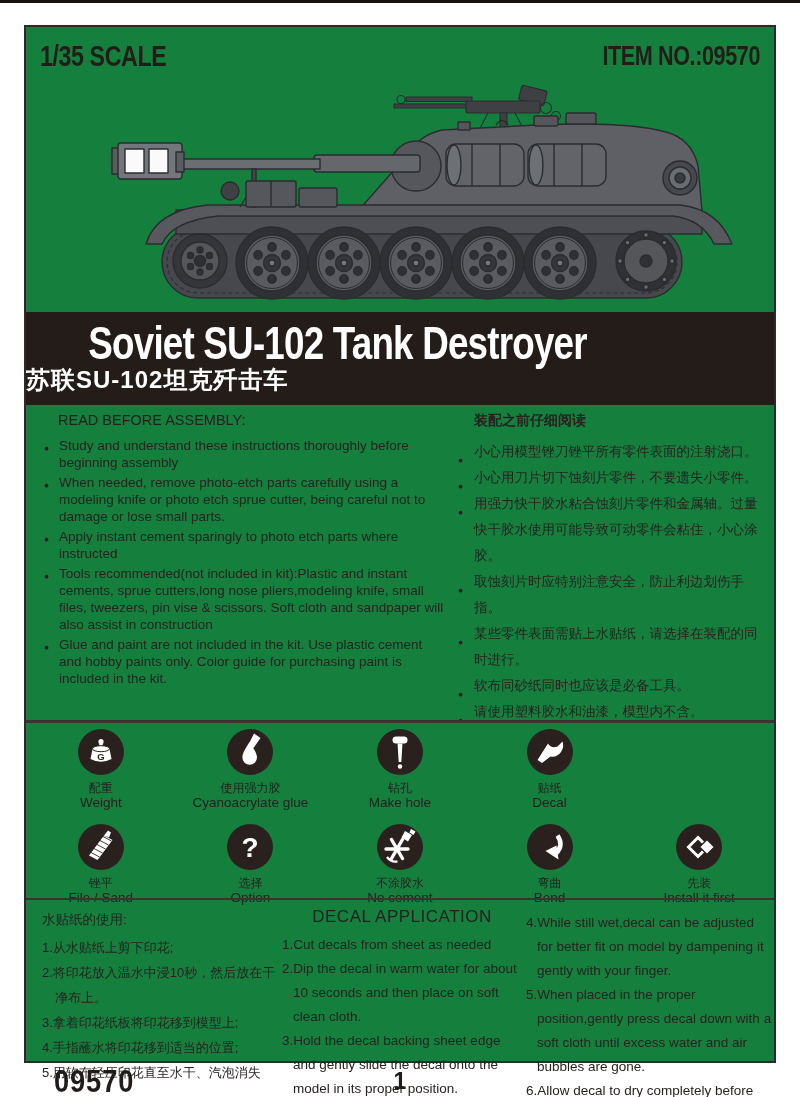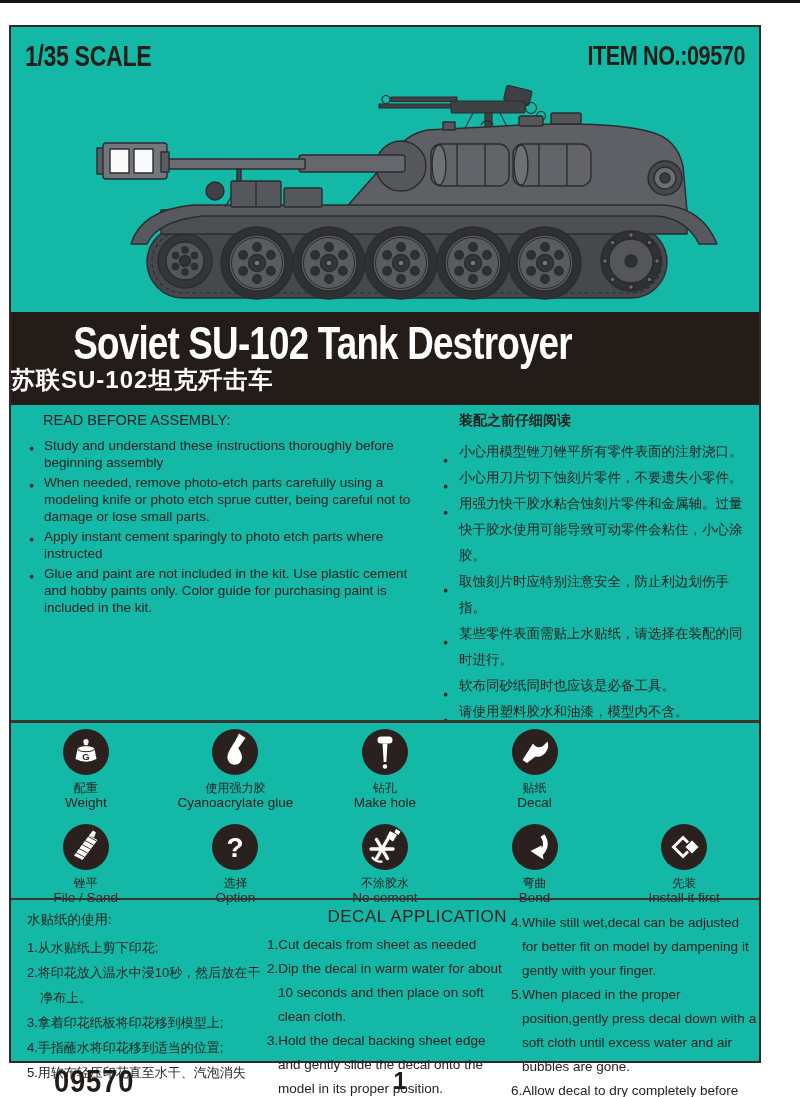--- a/index.html
+++ b/index.html
@@ -1,19 +1,19 @@
 <!DOCTYPE html>
 <html style="--band-bg: #241c18;"><head>
 <meta charset="utf-8">
 <style>
   html,body{margin:0;padding:0;background:#ffffff;}
   body{font-family:"Liberation Sans","DejaVu Sans",sans-serif;color:#262220;}
   .page{position:relative;width:800px;height:1097px;background:#fff;overflow:hidden;}
   .top-edge{position:absolute;left:0;top:0;width:800px;height:3px;background:#17140f;}
-  .sheet{position:absolute;left:9px;top:25px;width:752px;height:1038px;border:2px solid #2e2a27;box-sizing:border-box;background:#14b8a6;}
+  .sheet{position:absolute;left:24px;top:25px;width:752px;height:1038px;border:2px solid #2e2a27;box-sizing:border-box;background:#15803d;}
   .cond{display:inline-block;font-weight:bold;transform:scaleX(.8);white-space:nowrap;letter-spacing:-.5px;}
   .hdr-scale{position:absolute;left:14px;top:13px;font-size:29px;color:#231d1a;transform-origin:left center;}
   .hdr-item{position:absolute;right:14px;top:14px;font-size:27px;color:#231d1a;transform-origin:right center;}
   .tank-wrap{position:absolute;left:42px;top:52px;width:700px;height:236px;}
   .tank-wrap svg{width:100%;height:100%;display:block;}
   .band{position:absolute;left:0;top:285px;width:100%;height:93px;background:var(--band-bg,#241c18);}
   .band-en{margin-top:4px;font-size:46px;color:#fff;transform-origin:center;letter-spacing:-1px;}
   .band-zh{margin-top:-6px;font-size:24px;color:#fff;font-weight:bold;letter-spacing:1px;}
   .col-en{position:absolute;left:18px;top:385px;width:402px;}
   .col-zh{position:absolute;left:432px;top:385px;width:304px;}
@@ -30,21 +30,21 @@
   .sym-row{display:flex;}
   .sym-row.r2{margin-top:13px;}
   .sym-cell{width:20%;text-align:center;}
   .sym-circle{display:inline-block;width:46px;height:46px;}
   .sym-circle svg{width:46px;height:46px;display:block;}
   .sym-zh{font-size:12px;line-height:14px;margin-top:2px;color:#242021;}
   .sym-en{font-size:13.5px;line-height:16px;color:#242021;}
   .decal-zh{position:absolute;left:16px;top:884px;width:234px;}
   .decal-zh-head{font-size:13.5px;font-weight:normal;margin-bottom:6px;}
   .decal-mid{position:absolute;left:256px;top:880px;width:240px;}
-  .decal-mid-head{font-size:17px;letter-spacing:.5px;text-align:right;margin-bottom:6px;color:#242021;}
+  .decal-mid-head{font-size:17px;letter-spacing:.5px;text-align:center;margin-bottom:6px;color:#242021;}
   .decal-right{position:absolute;left:500px;top:884px;width:246px;}
   ul.steps{list-style:none;margin:0;padding:0;}
   ul.steps li{font-size:13.5px;line-height:24px;padding-left:11px;text-indent:-11px;}
   ul.steps-zh li{font-size:13px;line-height:25px;padding-left:13px;text-indent:-13px;}
   .ftr-item{position:absolute;left:54px;top:1064px;font-size:31px;font-weight:bold;color:#1f1c1a;transform:scaleX(.88);transform-origin:left center;letter-spacing:1px;}
   .ftr-page{position:absolute;left:400px;top:1068px;transform:translateX(-50%);font-size:23px;font-weight:bold;color:#1f1c1a;}
 </style>
 </head>
 <body>
 
@@ -172,20 +172,21 @@
       <div><span class="band-en cond">Soviet SU-102 Tank Destroyer</span></div>
       <div class="band-zh">苏联SU-102坦克歼击车</div>
     </div>
 
     <div class="col-en">
       <div class="rb-head-en">READ BEFORE ASSEMBLY:</div>
       <ul class="rb">
         <li>Study and understand these instructions thoroughly before beginning assembly</li>
         <li>When needed, remove photo-etch parts carefully using a modeling knife or photo etch sprue cutter, being careful not to damage or lose small parts.</li>
         <li>Apply instant cement sparingly to photo etch parts where instructed</li>
+        <li>Tools recommended(not included in kit):Plastic and instant cements, sprue cutters,long nose pliers,modeling knife, small files, tweezers, pin vise &amp; scissors. Soft cloth and sandpaper will also assist in construction</li>
         <li>Glue and paint are not included in the kit. Use plastic cement and hobby paints only. Color guide for purchasing paint is included in the kit.</li>
       </ul>
     </div>
 
     <div class="col-zh">
       <div class="rb-head-zh">装配之前仔细阅读</div>
       <ul class="rb rb-zh">
         <li>小心用模型锉刀锉平所有零件表面的注射浇口。</li>
         <li>小心用刀片切下蚀刻片零件，不要遗失小零件。</li>
         <li>用强力快干胶水粘合蚀刻片零件和金属轴。过量快干胶水使用可能导致可动零件会粘住，小心涂胶。</li>

